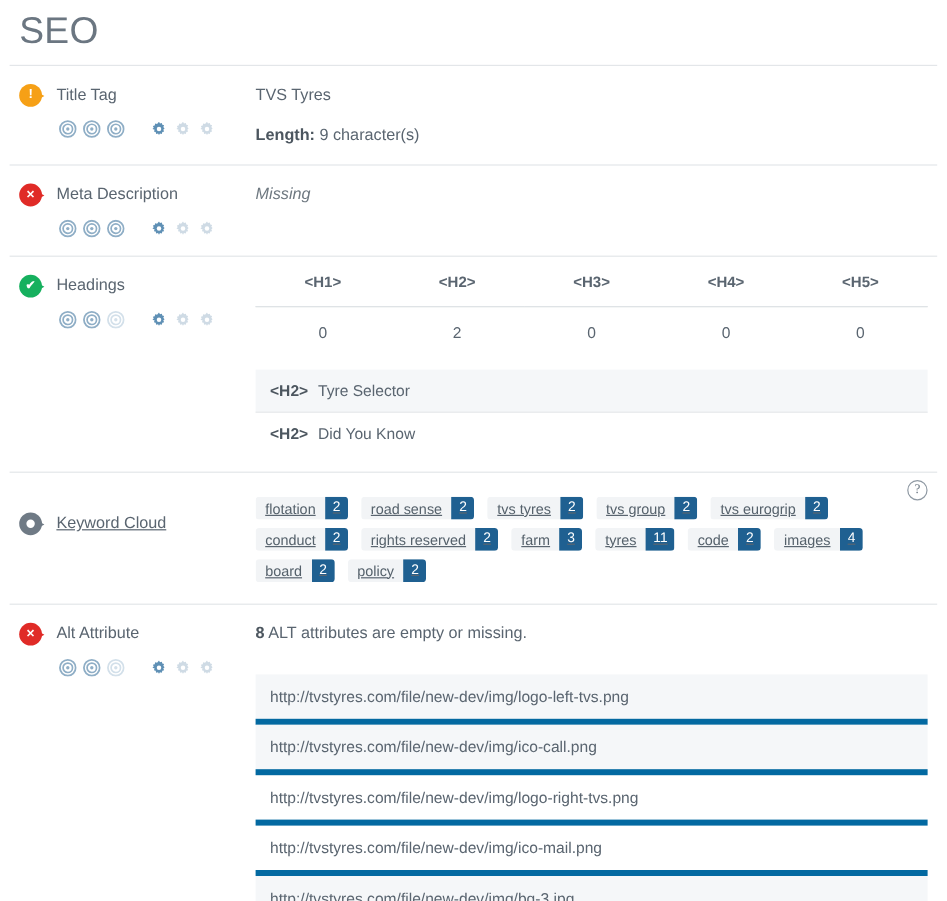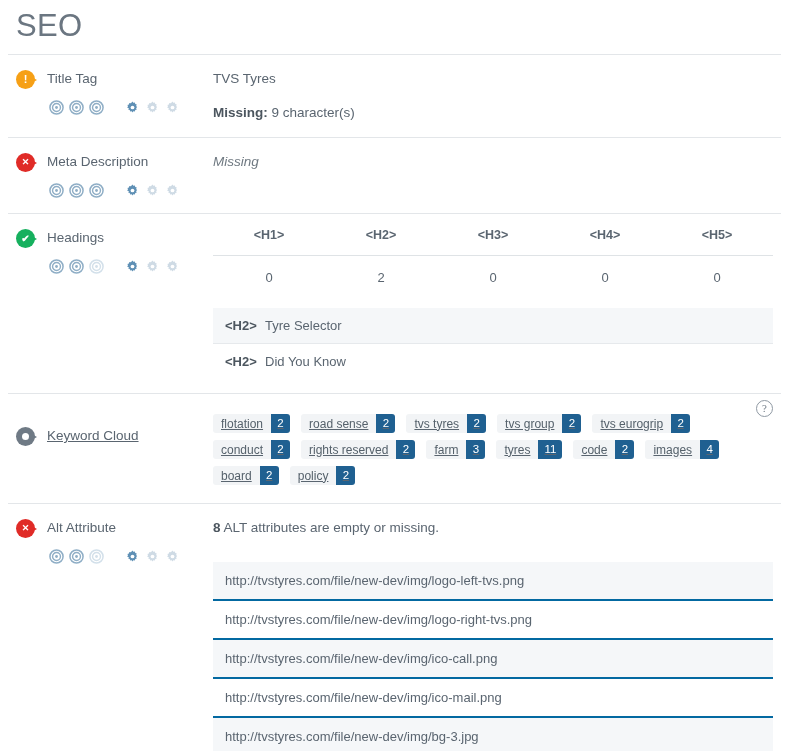--- a/index.html
+++ b/index.html
@@ -229,21 +229,21 @@
     line-height: 1;
     font-family: "Liberation Serif", serif;
   }
 
   
   .url-list { margin-top: 10px; width: 100%; }
   .url-row {
     font-size: 13px;
     color: #5a6570;
     padding: 11px 0 11px 12px;
-    border-bottom: 2px solid #0369a1;
+    border-bottom: 5px solid #0369a1;
     white-space: nowrap;
     overflow: hidden;
     text-overflow: ellipsis;
   }
   .url-row.odd { background: #f5f7f9; }
 </style>
 </head>
 <body>
 
 <div class="page">
@@ -302,21 +302,21 @@
               <svg width="13" height="13" viewBox="0 0 16 16">
                 <path fill="#cfdbe5" d="M8 0.6l1 1.7 1.9-.5.5 1.9 1.9.5-.9 1.8 1.3 1.4-1.3 1.4.9 1.8-1.9.5-.5 1.9-1.9-.5-1 1.7-1-1.7-1.9.5-.5-1.9-1.9-.5.9-1.8L1.3 8l1.3-1.4-.9-1.8 1.9-.5.5-1.9 1.9.5z"></path>
                 <circle cx="8" cy="8" r="2.3" fill="#ffffff"></circle>
               </svg>
             </span>
         </span>
       </div>
     </div>
     <div class="section-right">
       <div class="val-line">TVS Tyres</div>
-      <div class="val-line"><b>Missing:</b><span> 9 character(s)</span></div>
+      <div class="val-line"><b>Length:</b><span> 9 character(s)</span></div>
     </div>
   </div>
   <div class="hr"></div>
 
   <div class="section">
     <div class="section-left">
       <div class="left-head">
         <span class="status-tag tag-error">
           <span class="point"></span>
           <span class="bubble glyph-cross"></span>
@@ -593,21 +593,21 @@
                 <circle cx="8" cy="8" r="2.3" fill="#ffffff"></circle>
               </svg>
             </span>
         </span>
       </div>
     </div>
     <div class="section-right">
       <div class="val-line"><b>8</b><span> ALT attributes are empty or missing.</span></div>
       <div class="url-list">
         <div class="url-row odd">http://tvstyres.com/file/new-dev/img/logo-left-tvs.png</div>
+        <div class="url-row odd">http://tvstyres.com/file/new-dev/img/ico-call.png</div>
         <div class="url-row">http://tvstyres.com/file/new-dev/img/logo-right-tvs.png</div>
-        <div class="url-row odd">http://tvstyres.com/file/new-dev/img/ico-call.png</div>
         <div class="url-row">http://tvstyres.com/file/new-dev/img/ico-mail.png</div>
         <div class="url-row odd">http://tvstyres.com/file/new-dev/img/bg-3.jpg</div>
       </div>
     </div>
   </div>
 
 </div>
 
 </body></html>

